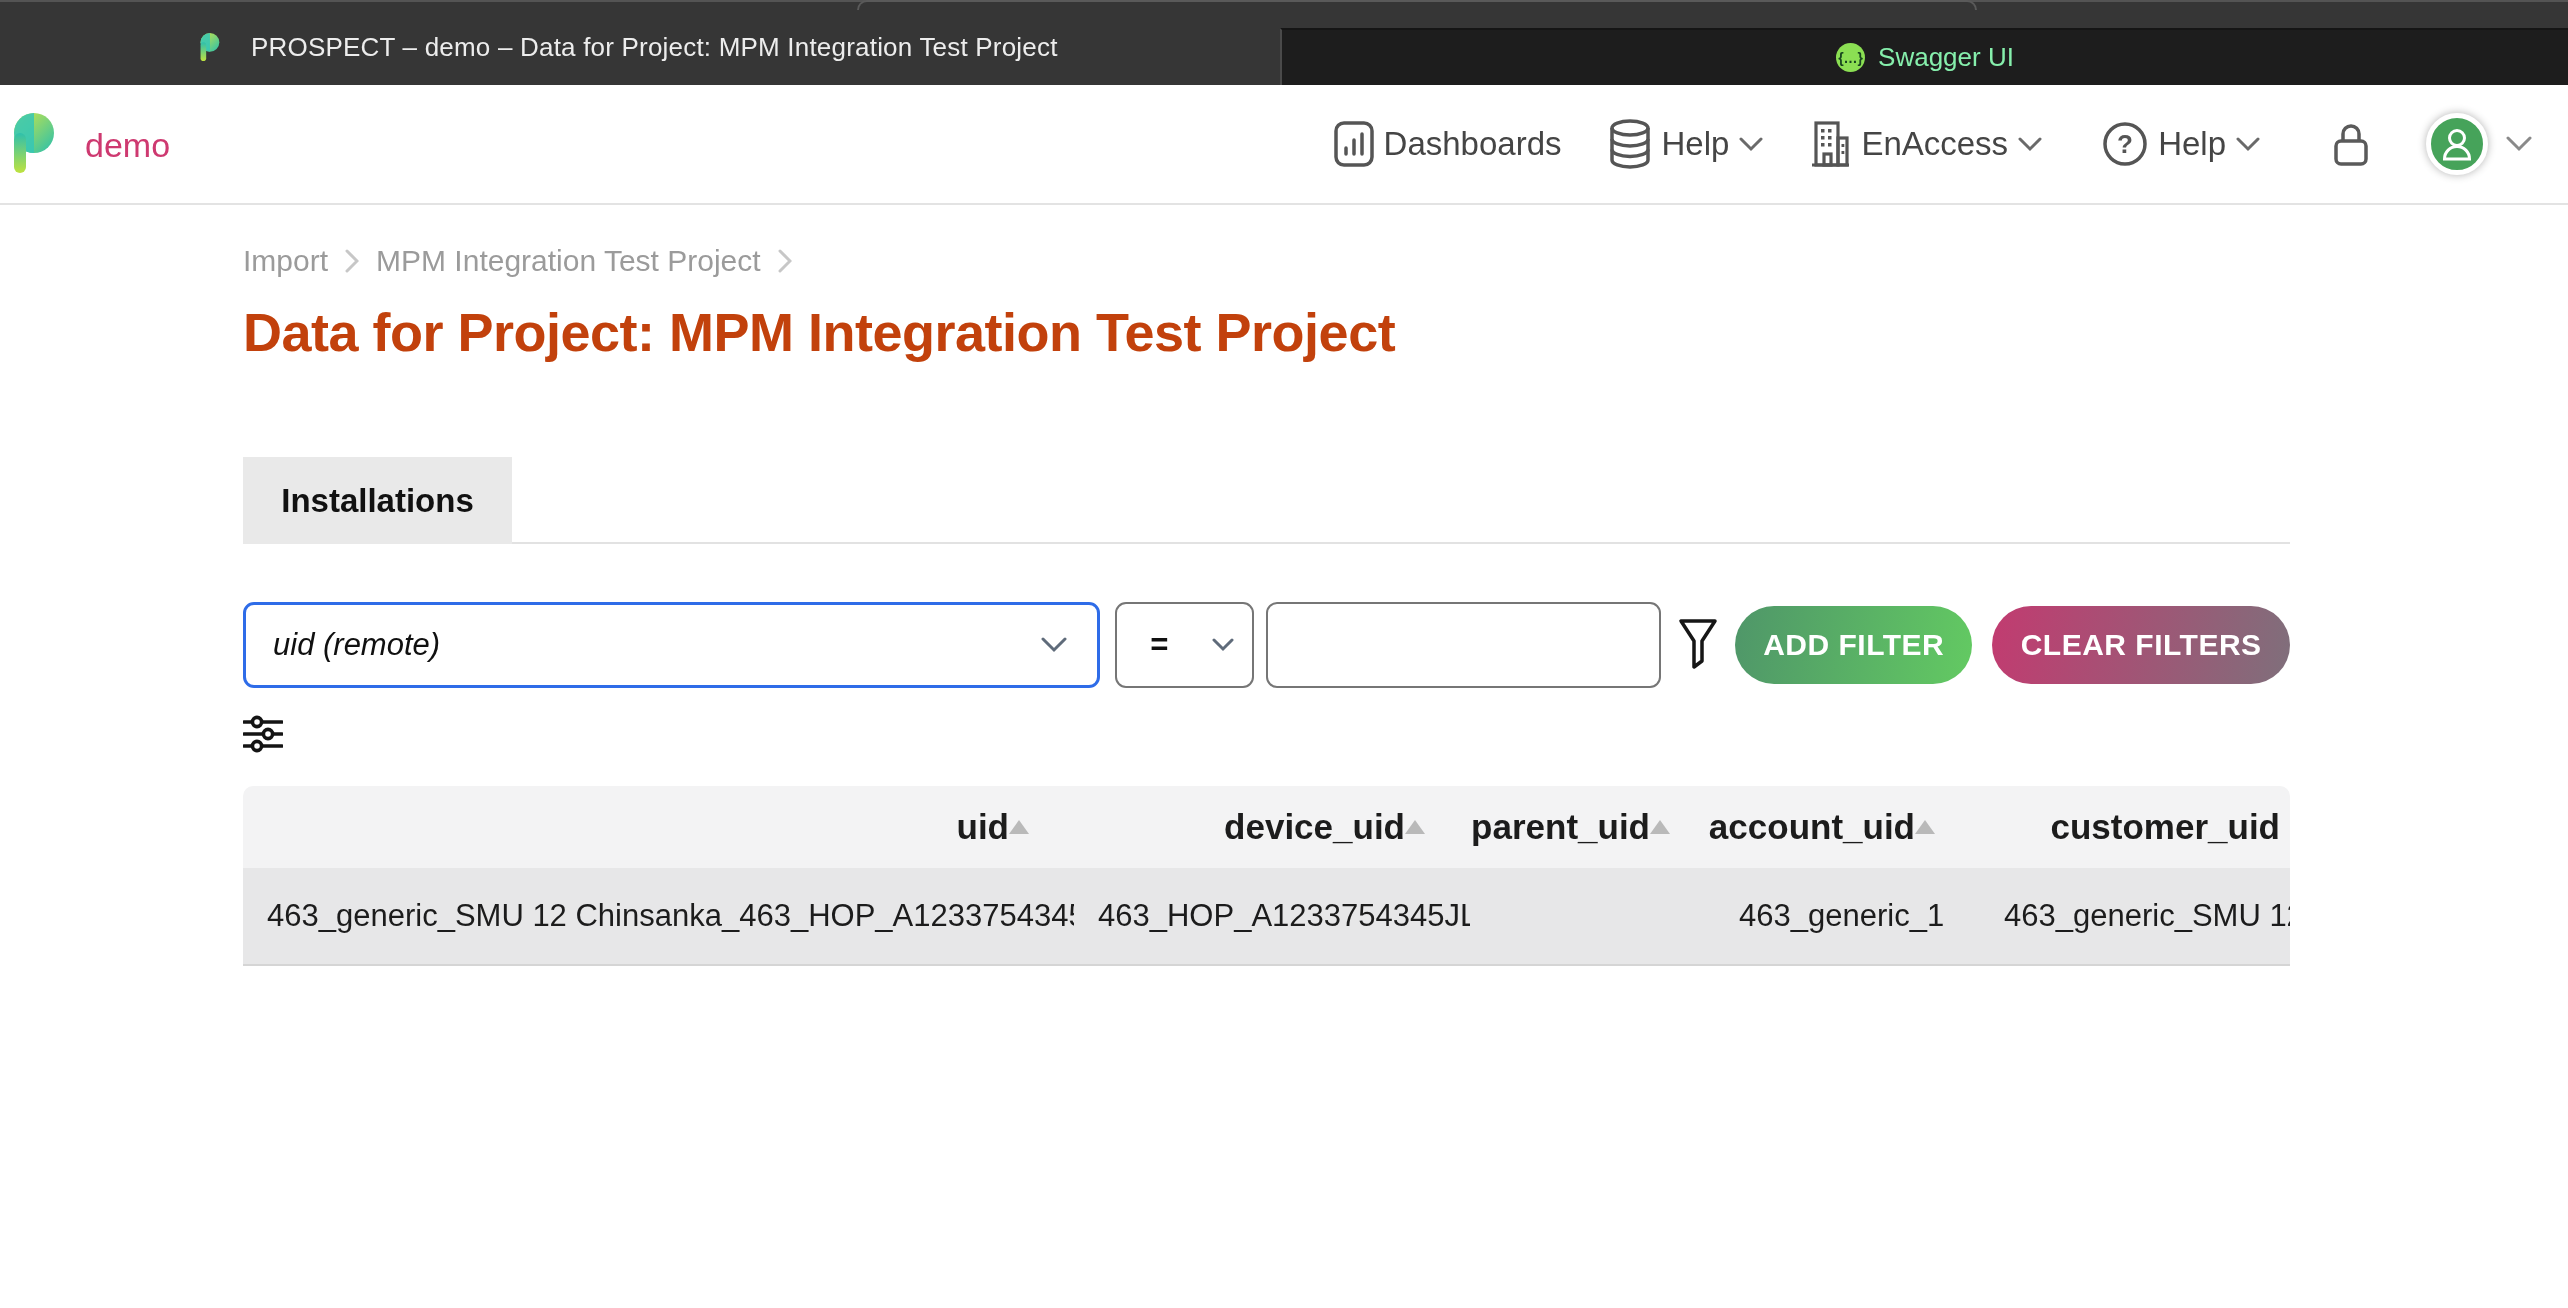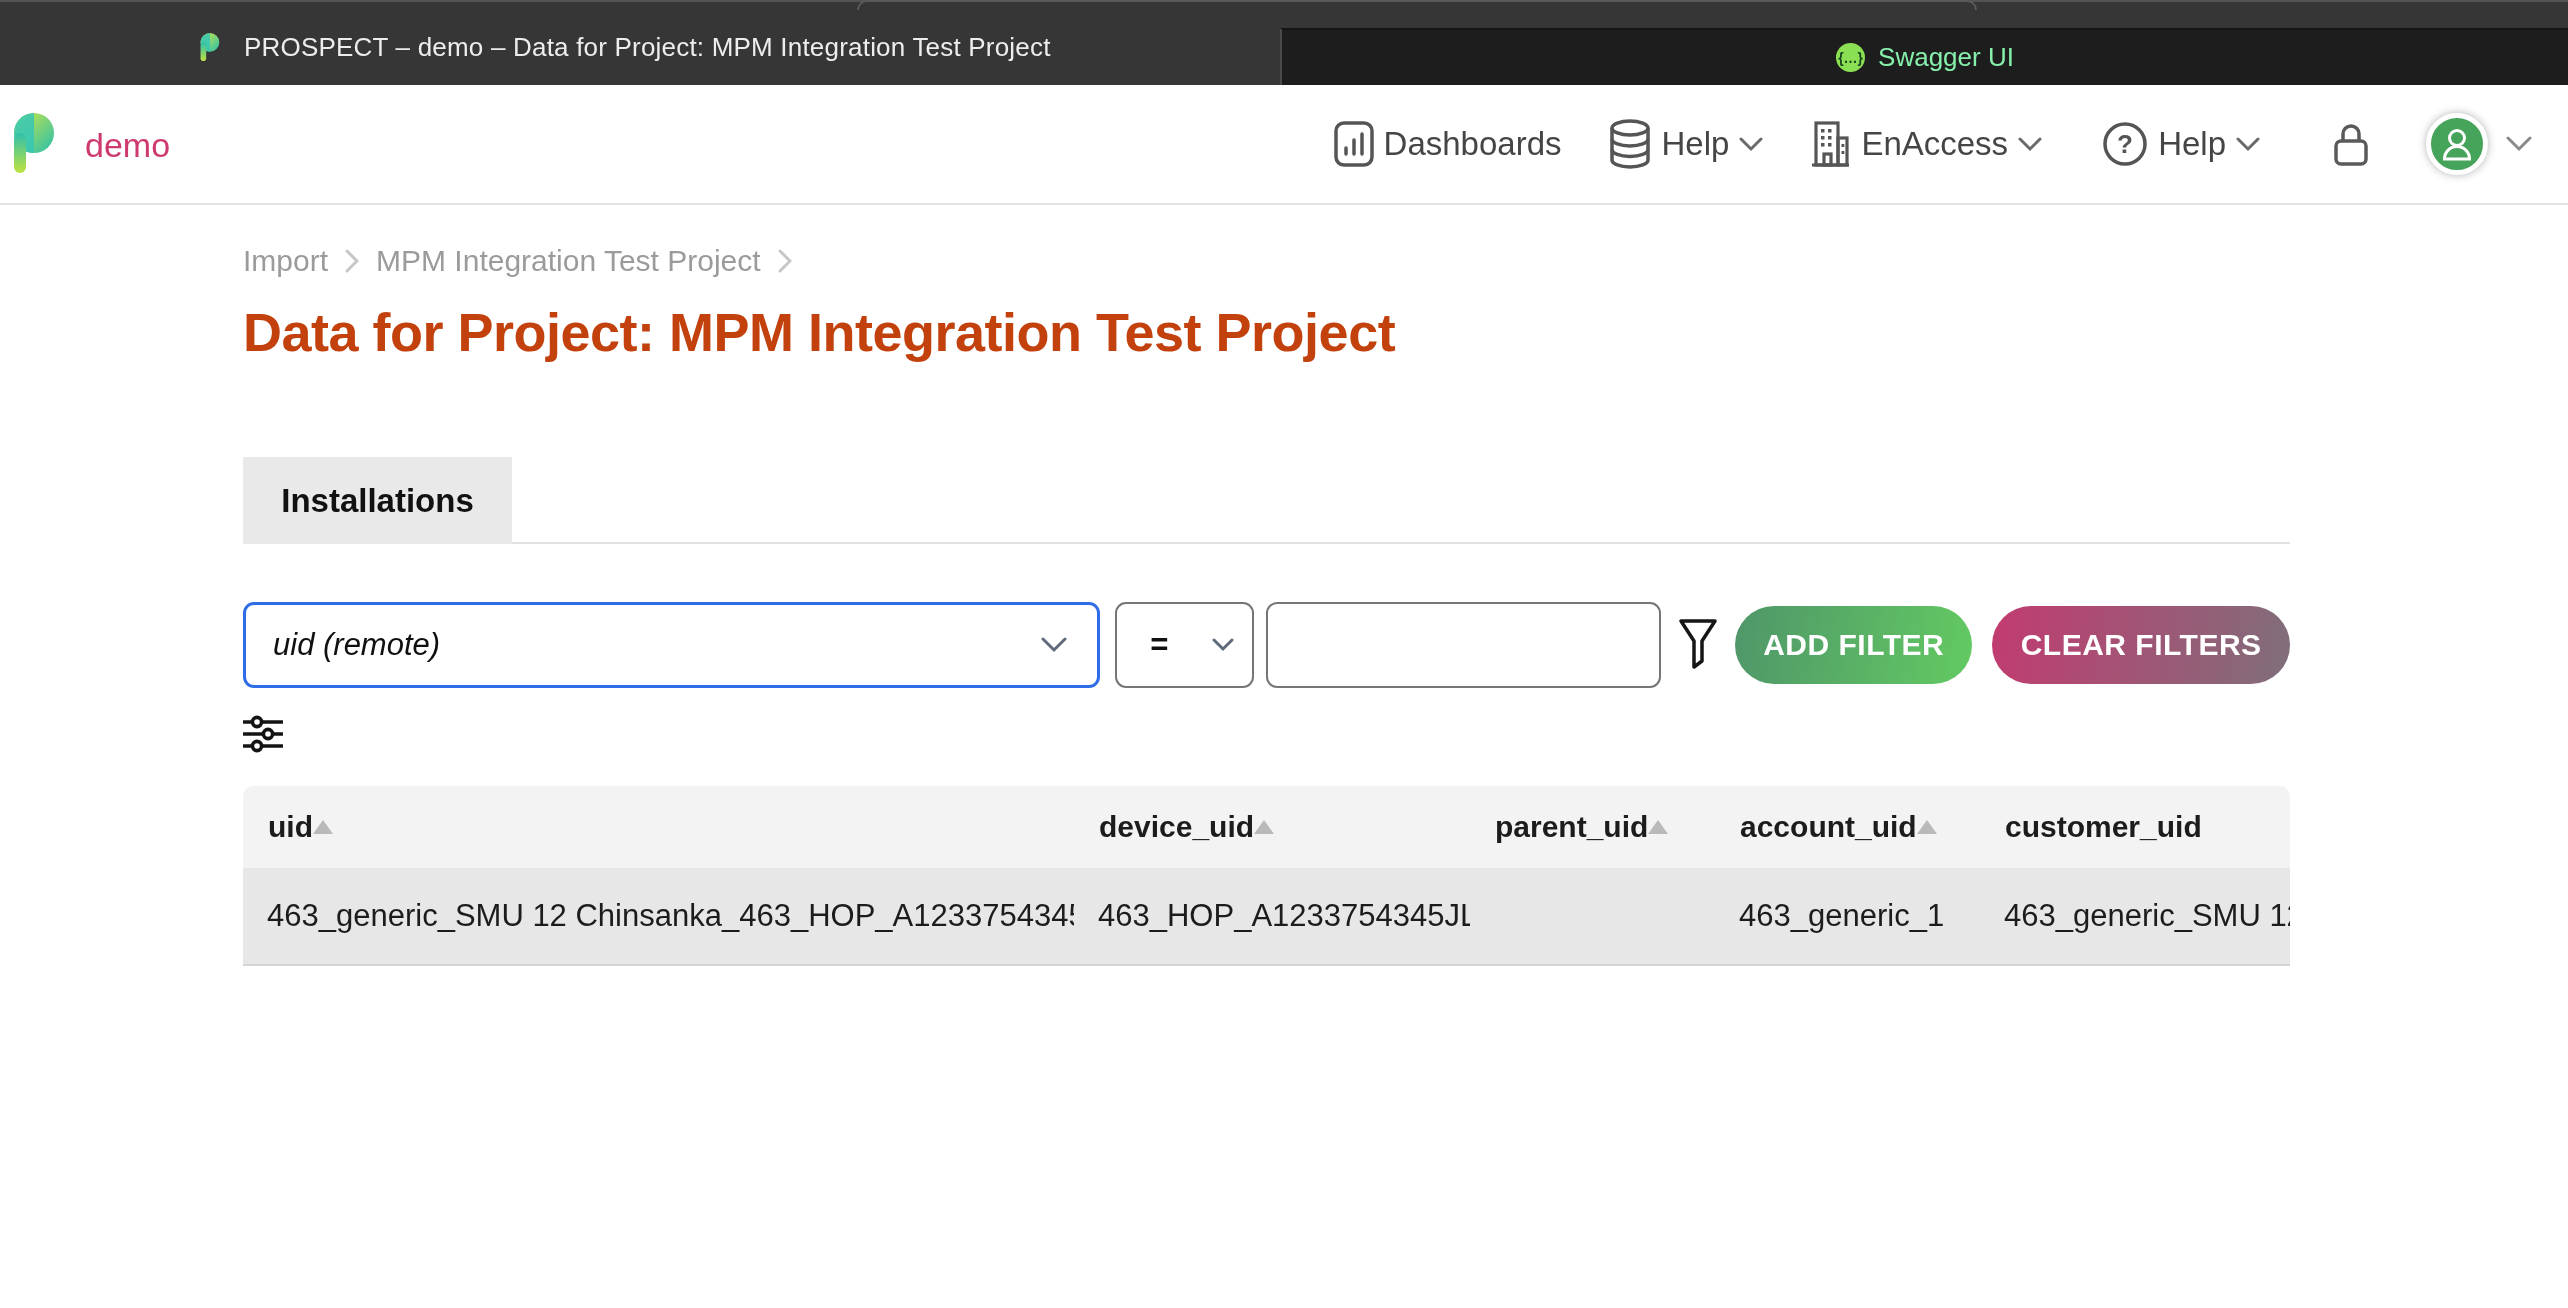--- a/index.html
+++ b/index.html
@@ -4,21 +4,21 @@
 <style>
   * { margin:0; padding:0; box-sizing:border-box; }
   html,body { width:2568px; height:1308px; background:#fff; overflow:hidden;
               font-family:"Liberation Sans", sans-serif; }
 
   
   .browser-bar { position:absolute; left:0; top:0; width:2568px; height:85px; background:#363636; }
   .browser-bar::before { content:''; position:absolute; left:0; top:0; right:0; height:2px; background:#545454; }
   .tab-outline { position:absolute; left:857px; top:0; width:1120px; height:10px;
                  border:2px solid #5a5a5a; border-bottom:none; border-radius:10px 10px 0 0; }
-  .active-tab { position:absolute; left:198px; top:9px; height:76px; display:flex; align-items:center; gap:24px; }
+  .active-tab { position:absolute; left:198px; top:9px; height:76px; display:flex; align-items:center; gap:31px; }
   .active-tab .tab-title { color:#ededed; font-size:26px; letter-spacing:0.2px; white-space:nowrap; }
   .inactive-tab { position:absolute; left:1280px; right:0; top:28px; height:57px; background:#1d1d1d;
                   border-left:2px solid #4a4a4a; border-top:2px solid #151515;
                   display:flex; align-items:center; justify-content:center; gap:13px; }
   .inactive-tab .tab-title { color:#86efac; font-size:26px; }
   .swagger-badge { width:29px; height:29px; border-radius:50%; background:#8bdf53; color:#17451f;
                    font-size:14px; font-weight:bold; display:flex; align-items:center; justify-content:center; }
 
   
   .app-header { position:absolute; left:0; top:85px; width:2568px; height:120px; background:#fff;
@@ -57,22 +57,22 @@
   .btn { height:78px; border:none; border-radius:39px; color:#fff; font-size:30px; font-weight:bold;
          letter-spacing:0.5px; font-family:"Liberation Sans", sans-serif; cursor:pointer; }
   .btn-add { width:239px; margin-left:16px; background:linear-gradient(100deg,#4f9669,#63ca62); }
   .btn-clear { width:300px; margin-left:20px; background:linear-gradient(100deg,#c23b70,#7f6f7b); }
 
   .sliders-btn { margin-top:26px; background:none; border:none; cursor:pointer; display:block; }
 
   .table { margin-top:32px; width:2047px; }
   .thead { display:grid; grid-template-columns:831px 396px 245px 265px 1fr; background:#f3f3f4;
            border-radius:10px 10px 0 0; height:82px; align-items:center; }
-  .th { display:flex; align-items:center; justify-content:flex-start; height:100%;
-        padding:0 45px 0 25px; font-size:30px; font-weight:bold; color:#1c1c1c; cursor:pointer; }
+  .th { display:flex; align-items:center; justify-content:flex-end; height:100%;
+        padding:0 45px 0 25px; font-size:35px; font-weight:bold; color:#1c1c1c; cursor:pointer; }
   .th.last { padding-right:10px; cursor:default; }
   .sort { width:0; height:0; border-left:10px solid transparent; border-right:10px solid transparent;
           border-bottom:14px solid #b9b9b9; }
   .trow { display:grid; grid-template-columns:831px 396px 245px 265px 1fr; background:#e7e7e8;
           height:98px; align-items:center; border-bottom:2px solid #d5d5d5; cursor:pointer; }
   .td { padding-left:24px; font-size:31px; color:#1c1c1c; white-space:nowrap; overflow:hidden; }
   .td.last { padding-right:0; }
 
   svg { display:block; }
 </style>

